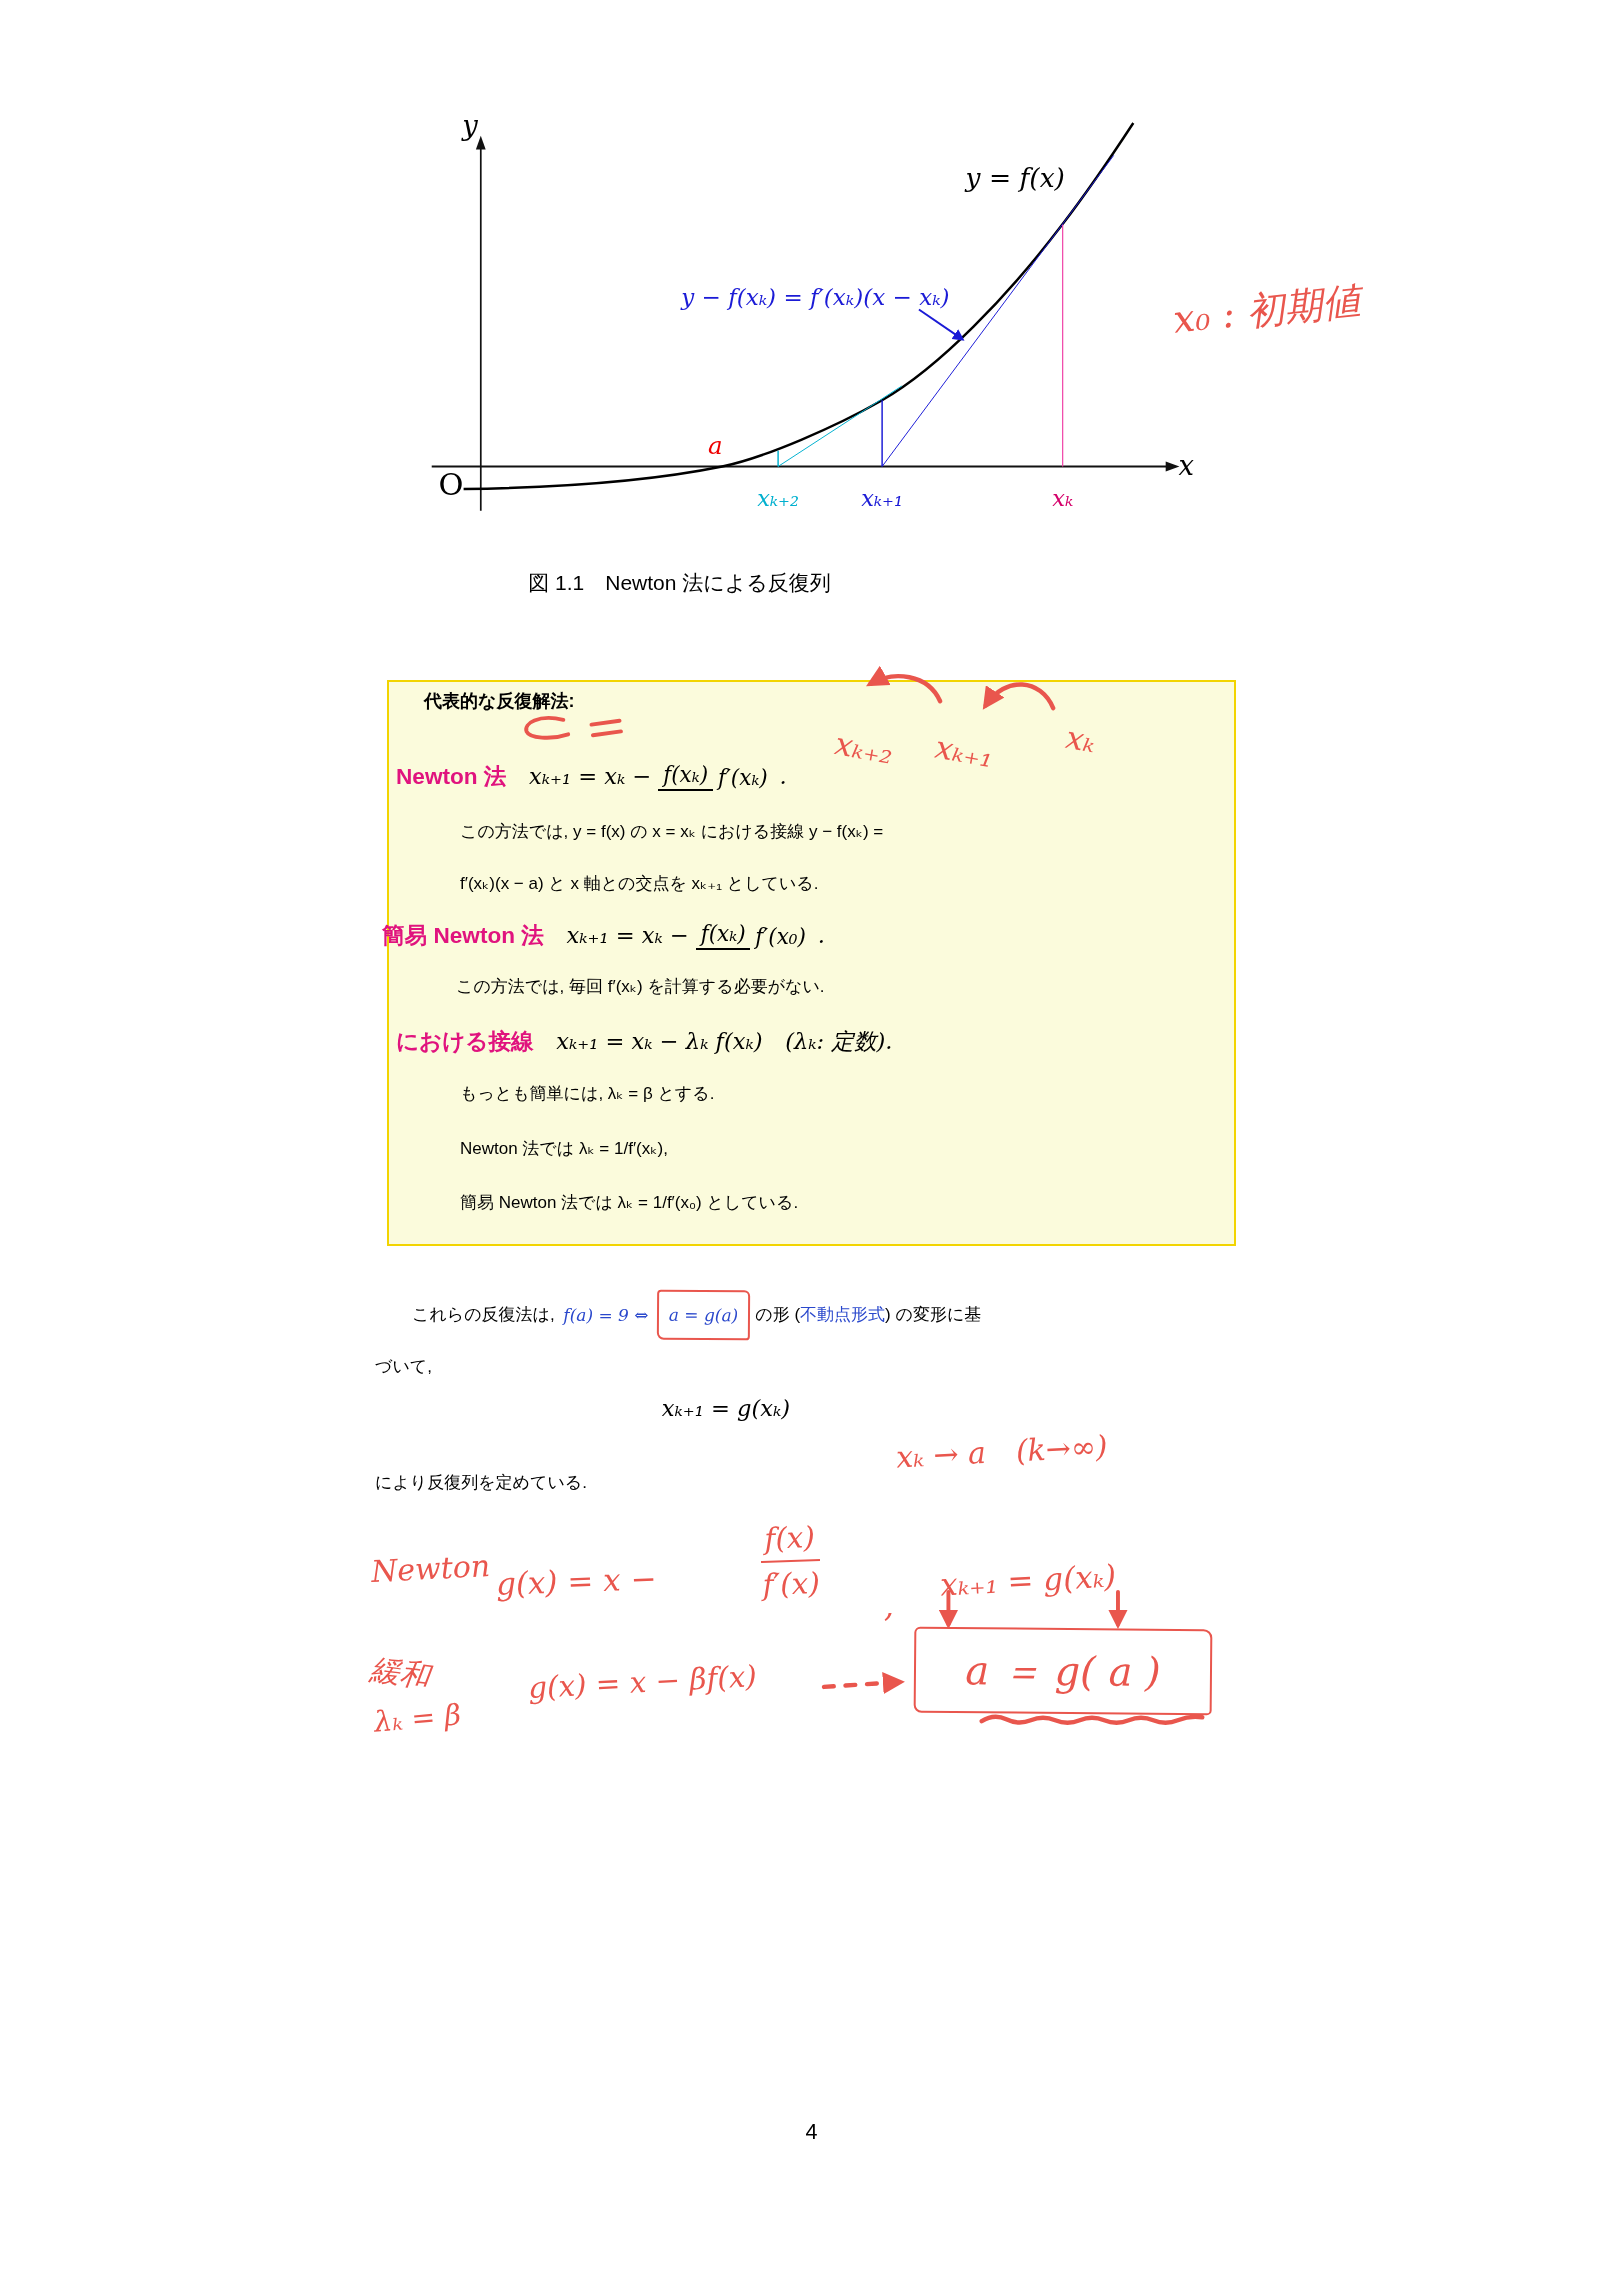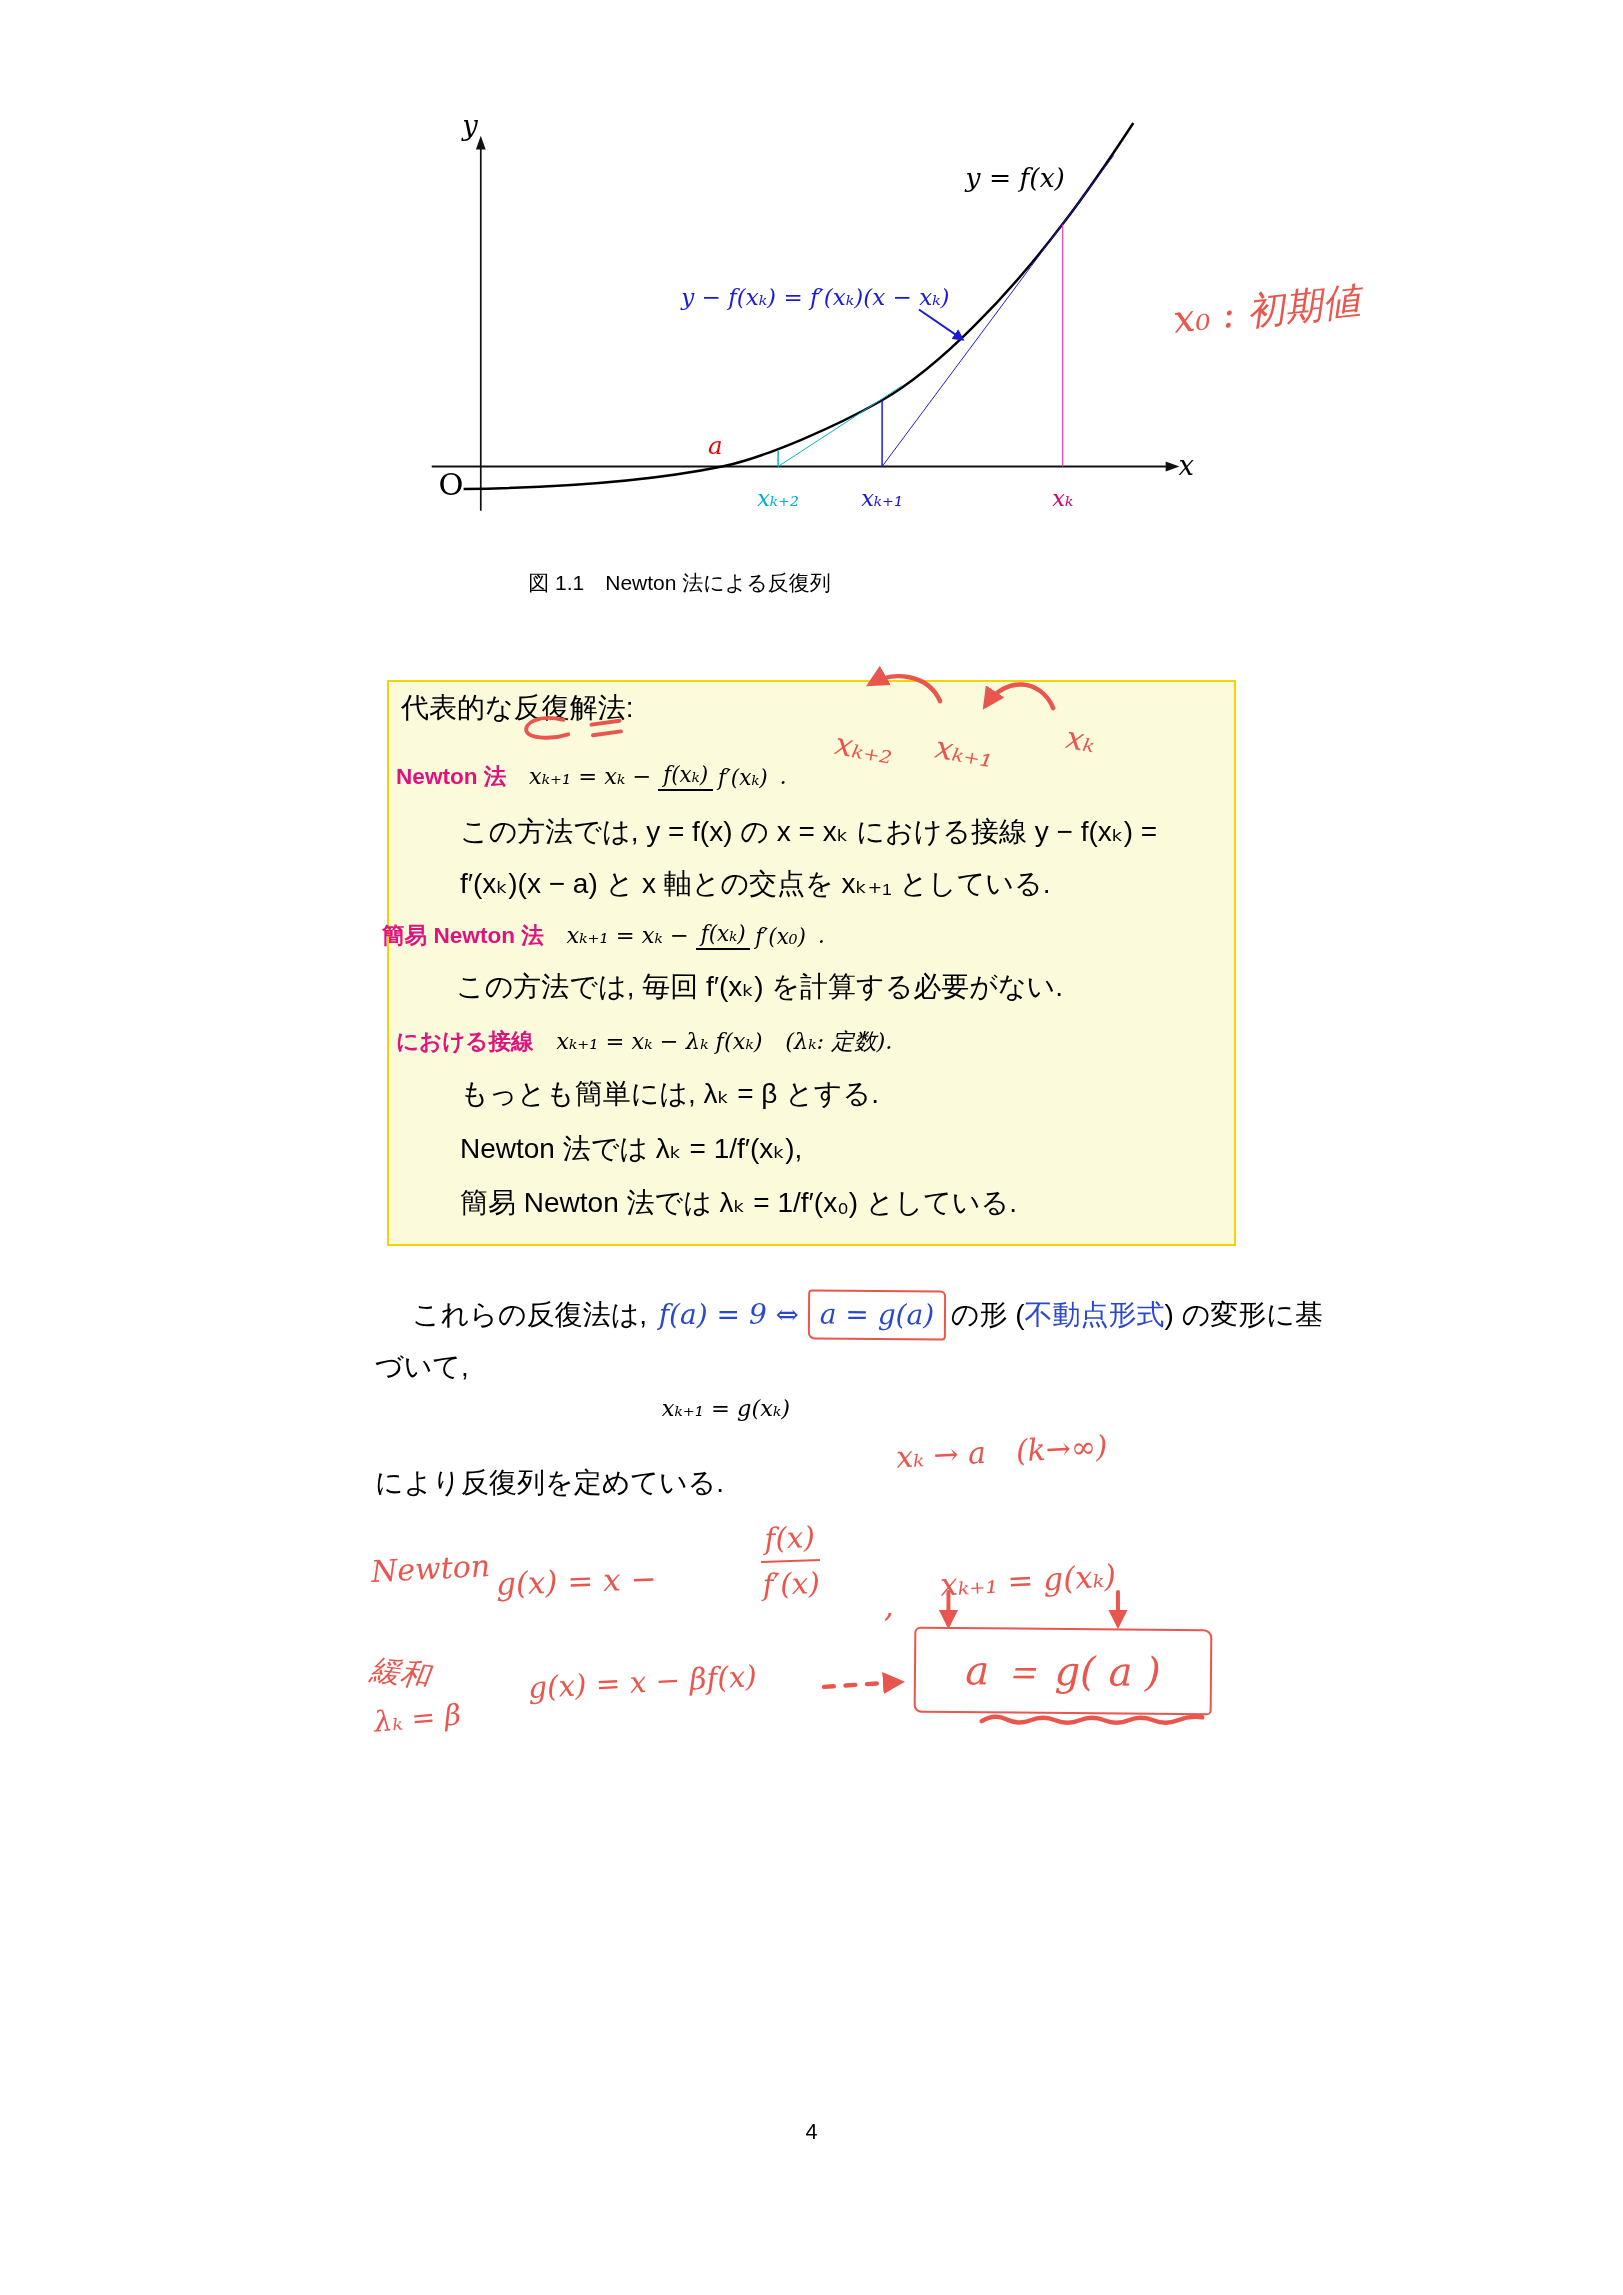--- a/index.html
+++ b/index.html
@@ -18,21 +18,21 @@
   body{
     width:1623px;height:2295px;background:#ffffff;position:relative;
     font-family:"Liberation Sans","DejaVu Sans",sans-serif;color:#000;
     overflow:hidden;
   }
   .abs{position:absolute;}
   .jp{font-family:"Liberation Sans","DejaVu Sans",sans-serif;}
   .math{font-family:"DejaVu Serif","DejaVu Sans",serif;font-style:italic;}
   .hw{font-family:"DejaVu Serif","DejaVu Sans",serif;font-style:italic;color:var(--coral);}
   .mlabel{color:var(--mmag);font-weight:bold;font-size:22.6px;}
-  .bodytext{font-size:28px;line-height:28.5px;}
+  .bodytext{font-size:17px;line-height:28.5px;}
   .frac{display:inline-flex;align-items:center;vertical-align:middle;margin:0 6.9px;}
   .frac .num{padding:0 4.9px 2.9px 4.9px;border-bottom:2px solid #000;}
   .frac .den{padding:2.9px 4.9px 0 4.9px;}
   .mrow{display:flex;align-items:center;font-size:22.6px;}
   .mrow .formula{margin-left:22.6px;display:inline-flex;align-items:center;}
   .hwfrac{display:inline-flex;flex-direction:column;align-items:center;}
   .hwfrac .num{padding:0 3.9px 4.9px 3.9px;border-bottom:2.9px solid var(--coral);}
   .hwfrac .den{padding:4.9px 3.9px 0 3.9px;}
   .redbox{
     display:inline-block;border:2.5px solid var(--coral);border-radius:3.9px 5.9px 3.9px 6.9px;
@@ -80,21 +80,21 @@
   <text x="948" y="800" font-size="46" font-style="italic" fill="#1b1bd6" text-anchor="middle">xₖ₊₁</text>
   <text x="1316" y="800" font-size="46" font-style="italic" fill="#d4006a" text-anchor="middle">xₖ</text>
 </svg>
 
 <div class="abs hw" style="left:1173px;top:285px;font-size:38px;transform:rotate(-6deg);">x₀ : 初期値</div>
 
 <div class="abs jp" style="left:0;top:569px;width:1359px;text-align:center;font-size:21px;">図 1.1　Newton 法による反復列</div>
 
 <div class="abs yellowbox" style="left:387px;top:680px;width:845px;height:562px;"></div>
 
-<div class="abs jp" style="left:401px;top:689px;font-size:28px;font-weight:normal;">代表的な反復解法:</div>
+<div class="abs jp" style="left:424px;top:689px;font-size:18px;font-weight:bold;">代表的な反復解法:</div>
 
 <svg class="abs" style="left:518px;top:713px;" width="113" height="31" viewBox="0 0 230 64">
   <path d="M92,14 C40,2 10,22 16,38 C22,52 66,56 102,44" fill="none" stroke="#e9564d" stroke-width="8" stroke-linecap="round"></path>
   <line x1="150" y1="24" x2="208" y2="16" stroke="#e9564d" stroke-width="8" stroke-linecap="round"></line>
   <line x1="153" y1="46" x2="211" y2="38" stroke="#e9564d" stroke-width="8" stroke-linecap="round"></line>
 </svg>
 
 <svg class="abs" style="left:805px;top:653px;" width="344" height="123" viewBox="0 0 700 250">
   <defs>
     <marker id="redhead" viewBox="0 0 10 10" refX="7.5" refY="5" markerWidth="5" markerHeight="5" orient="auto-start-reverse">

